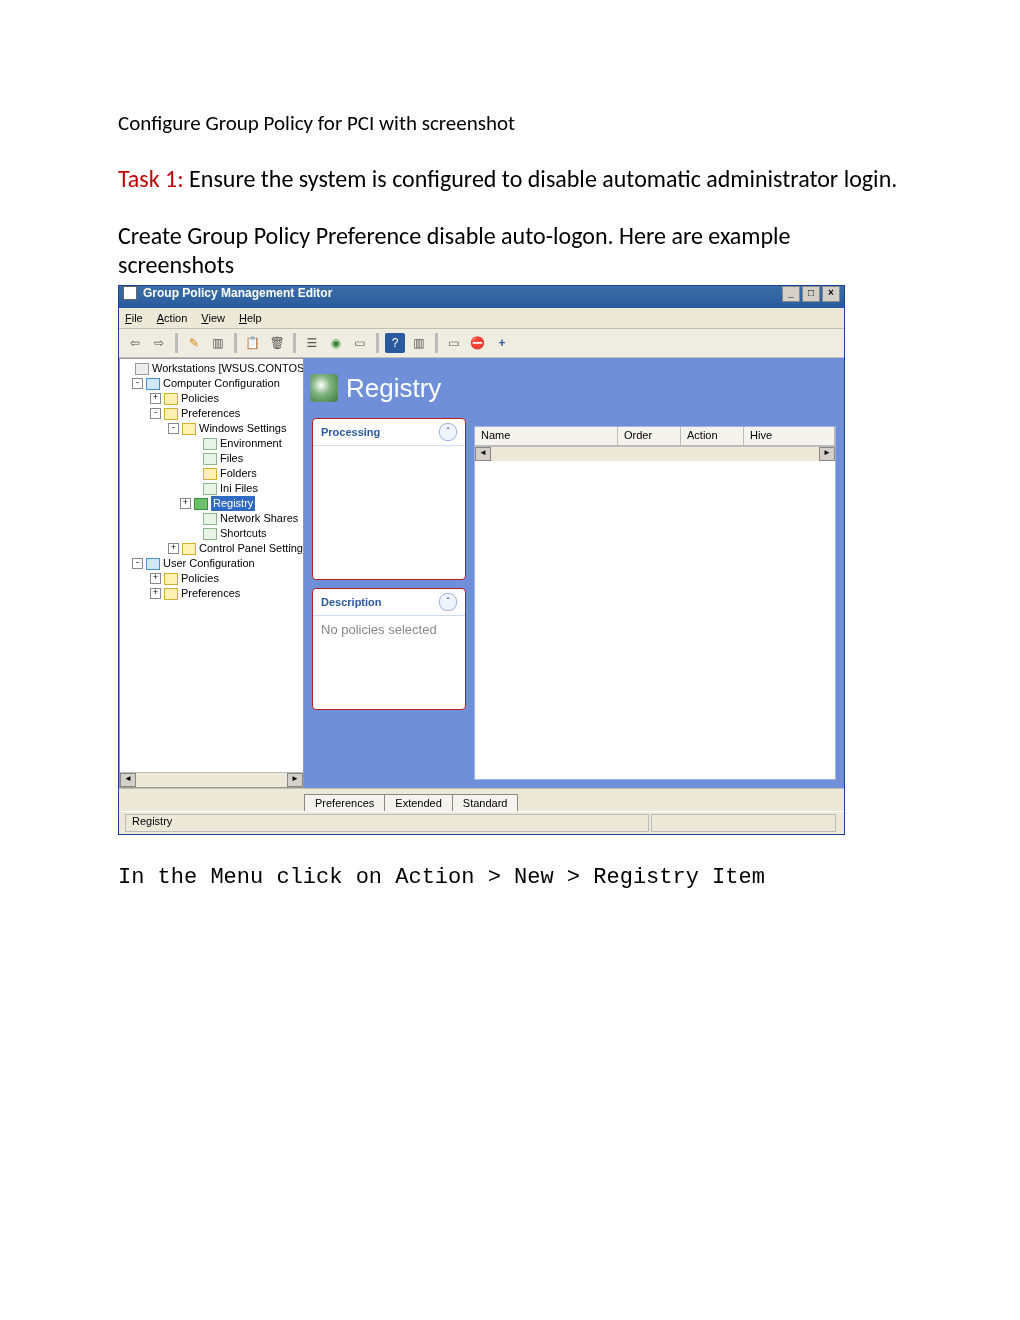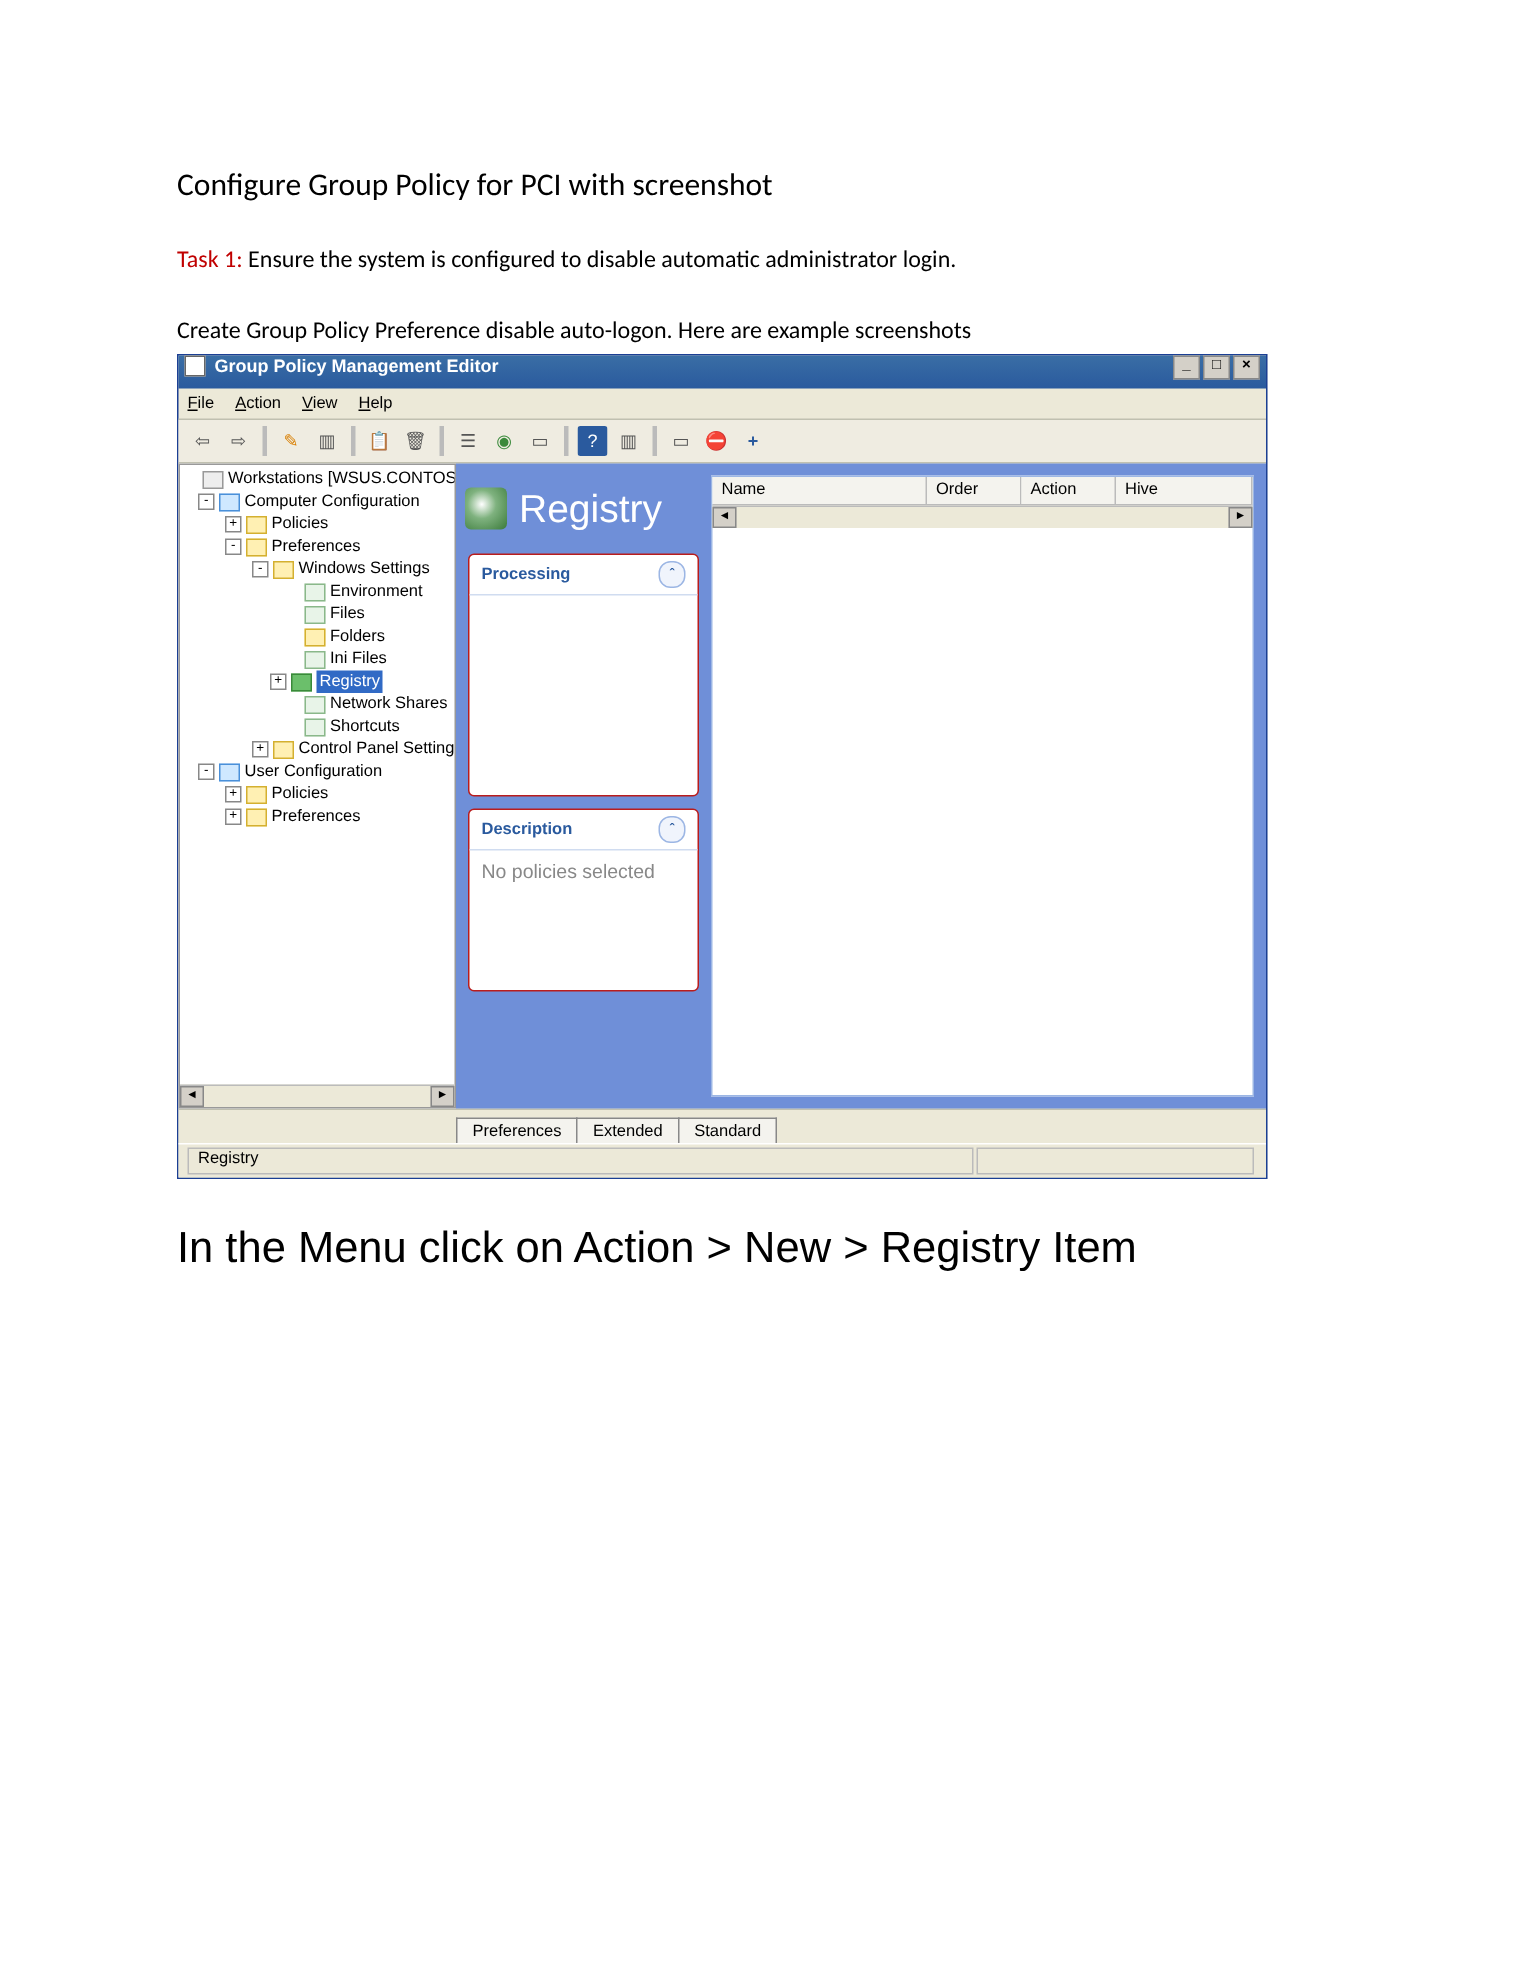--- a/index.html
+++ b/index.html
@@ -1,20 +1,20 @@
 <!DOCTYPE html>
 <html><head>
 <meta charset="utf-8">
 <style>
   html,body{margin:0;padding:0;background:#fff;font-family:Calibri,Arial,sans-serif;color:#000}
   .page{width:1020px;min-height:1320px;padding:110px 118px 0 118px;box-sizing:border-box}
   .h1{font-size:21px;margin-bottom:28px}
-  .para{font-size:16px;margin-bottom:28px}
+  .para{font-size:24px;margin-bottom:28px}
   .task-label{color:#c00000}
-  .body-text{font-family:Liberation Sans, sans-serif;font-size:29px;margin-top:30px}
+  .body-text{font-family:Liberation Mono, monospace;font-size:22px;margin-top:30px}
   
   .win{width:725px;border:1px solid #1b3f94;background:#ece9d8;font-family:Tahoma,Arial,sans-serif;font-size:11px}
   .titlebar{height:22px;background:linear-gradient(#3a6ea5,#2a5a9e);display:flex;color:#fff;font-weight:700;font-size:12px;padding:0 4px}
   .titlebar .ticon{width:14px;height:14px;background:#fff;margin-right:6px;display:inline-block;border:1px solid #666;box-sizing:border-box;position:relative}
   .title-text{flex:1}
   .winbtns{display:flex;gap:2px}
   .winbtn{width:18px;height:16px;background:#d4d0c8;border:1px solid #888;box-sizing:border-box;font-size:10px;line-height:12px;text-align:center;font-weight:700;color:#000}
   .menubar{height:20px;display:flex;align-items:center;padding:0 6px;gap:14px;border-bottom:1px solid #c0c0b0}
   .menu-item{font-size:11px}
   .menu-item u{text-decoration:underline}
@@ -228,21 +228,21 @@
               <div class="panel p2">
                 <div class="panel-hd">
                   <span>Description</span>
                   <span class="collapse">ˆ</span>
                 </div>
                 <div class="panel-body">No policies selected</div>
               </div>
             </div>
           </div>
 
-          <div style="flex:1;display:flex;flex-direction:row">
+          <div style="flex:1;display:flex;flex-direction:column">
             <div style="height:60px"></div>
             <div class="listarea">
               <div class="listhdr">
                 <div class="colh" style="width:130px">Name</div>
                 <div class="colh" style="width:50px">Order</div>
                 <div class="colh" style="width:50px">Action</div>
                 <div class="colh" style="flex:1">Hive</div>
               </div>
               <div class="list-scroll">
                 <div class="sbtn">◄</div>

